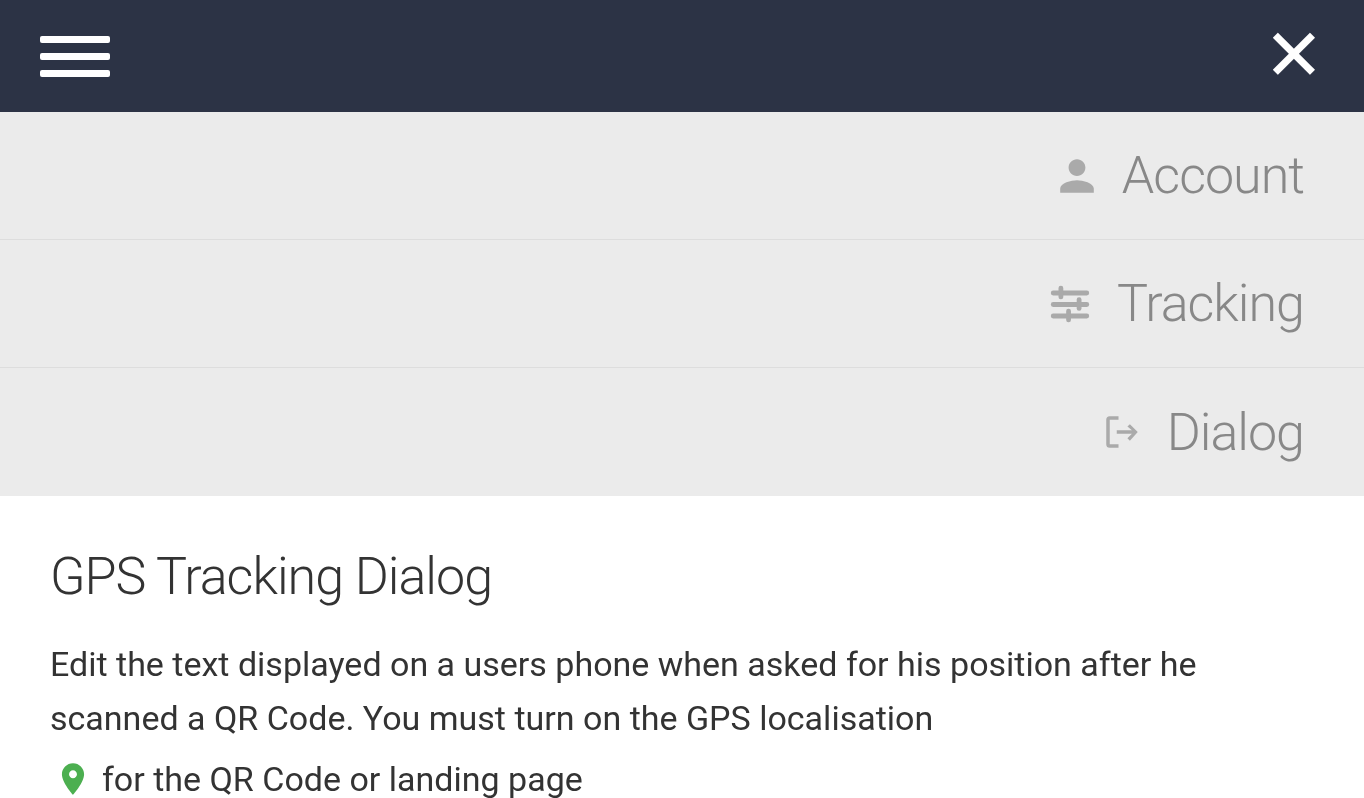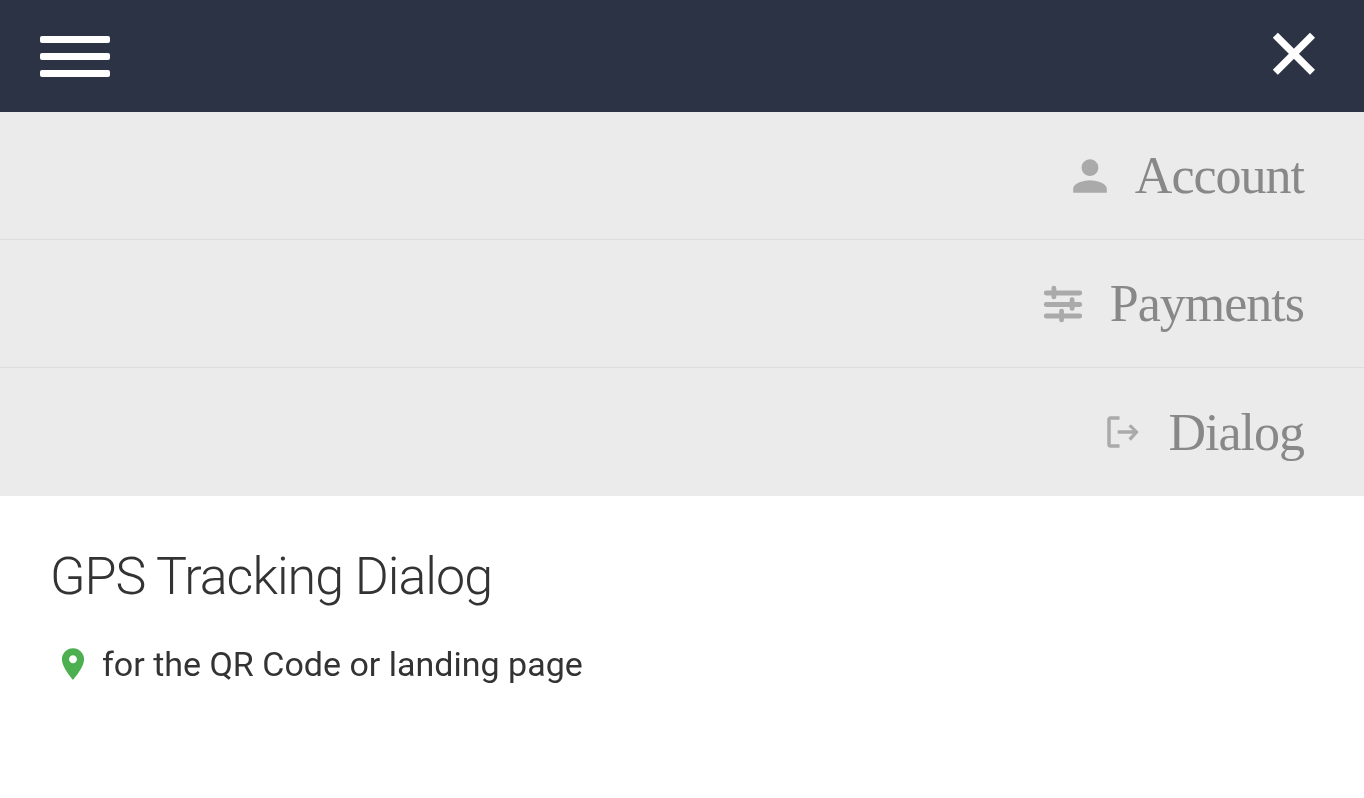--- a/index.html
+++ b/index.html
@@ -38,21 +38,20 @@
       font-size: 72px;
       color: #fff;
       cursor: pointer;
       line-height: 1;
       font-weight: 300;
     }
 
     
     .menu-section {
       background: #000000;
-      font-family: Liberation Serif, serif;
     }
 
     .menu-item {
       display: flex;
       align-items: center;
       justify-content: flex-end;
       padding: 0 60px;
       height: 128px;
       border-bottom: 1px solid #ddd;
       cursor: pointer;
@@ -158,38 +157,39 @@
     <div class="menu-item-icon payments-icon">
       <svg viewBox="0 0 24 24" fill="#aaa" xmlns="http://www.w3.org/2000/svg">
         <rect x="2" y="5" width="20" height="2.5" rx="1.2"></rect>
         <rect x="6" y="2.5" width="2.5" height="7" rx="1.2"></rect>
         <rect x="2" y="11" width="20" height="2.5" rx="1.2"></rect>
         <rect x="15.5" y="8.5" width="2.5" height="7" rx="1.2"></rect>
         <rect x="2" y="17" width="20" height="2.5" rx="1.2"></rect>
         <rect x="10" y="14.5" width="2.5" height="7" rx="1.2"></rect>
       </svg>
     </div>
-    <span class="menu-item-label">Payments</span>
+    <span class="menu-item-label">Tracking</span>
   </div>
 
   <div class="menu-item">
     <div class="menu-item-icon logout-icon">
       <svg viewBox="0 0 24 24" fill="#aaa" xmlns="http://www.w3.org/2000/svg">
         <path d="M10 3H5a2 2 0 0 0-2 2v14a2 2 0 0 0 2 2h5v-2H5V5h5V3z"></path>
         <path d="M16.5 7.5l-1.41 1.41L17.67 11H9v2h8.67l-2.58 2.59L16.5 17 21 12l-4.5-4.5z"></path>
       </svg>
     </div>
     <span class="menu-item-label">Dialog</span>
   </div>
 
 </nav>
 
 <main class="content">
   <h1 class="content-title">GPS Tracking Dialog</h1>
   <p class="content-description">
+    <span>Edit the text displayed on a users phone when asked for his position after he scanned a QR Code. You must turn on the GPS localisation</span>
     <span class="gps-pin-icon">
       <svg viewBox="0 0 24 24" xmlns="http://www.w3.org/2000/svg">
         <path d="M12 2C8.13 2 5 5.13 5 9c0 5.25 7 13 7 13s7-7.75 7-13c0-3.87-3.13-7-7-7zm0 9.5c-1.38 0-2.5-1.12-2.5-2.5s1.12-2.5 2.5-2.5 2.5 1.12 2.5 2.5-1.12 2.5-2.5 2.5z" fill="#4caf50"></path>
       </svg>
     </span>
     <span>for the QR Code or landing page</span>
   </p>
 </main>
 
 </body></html>

